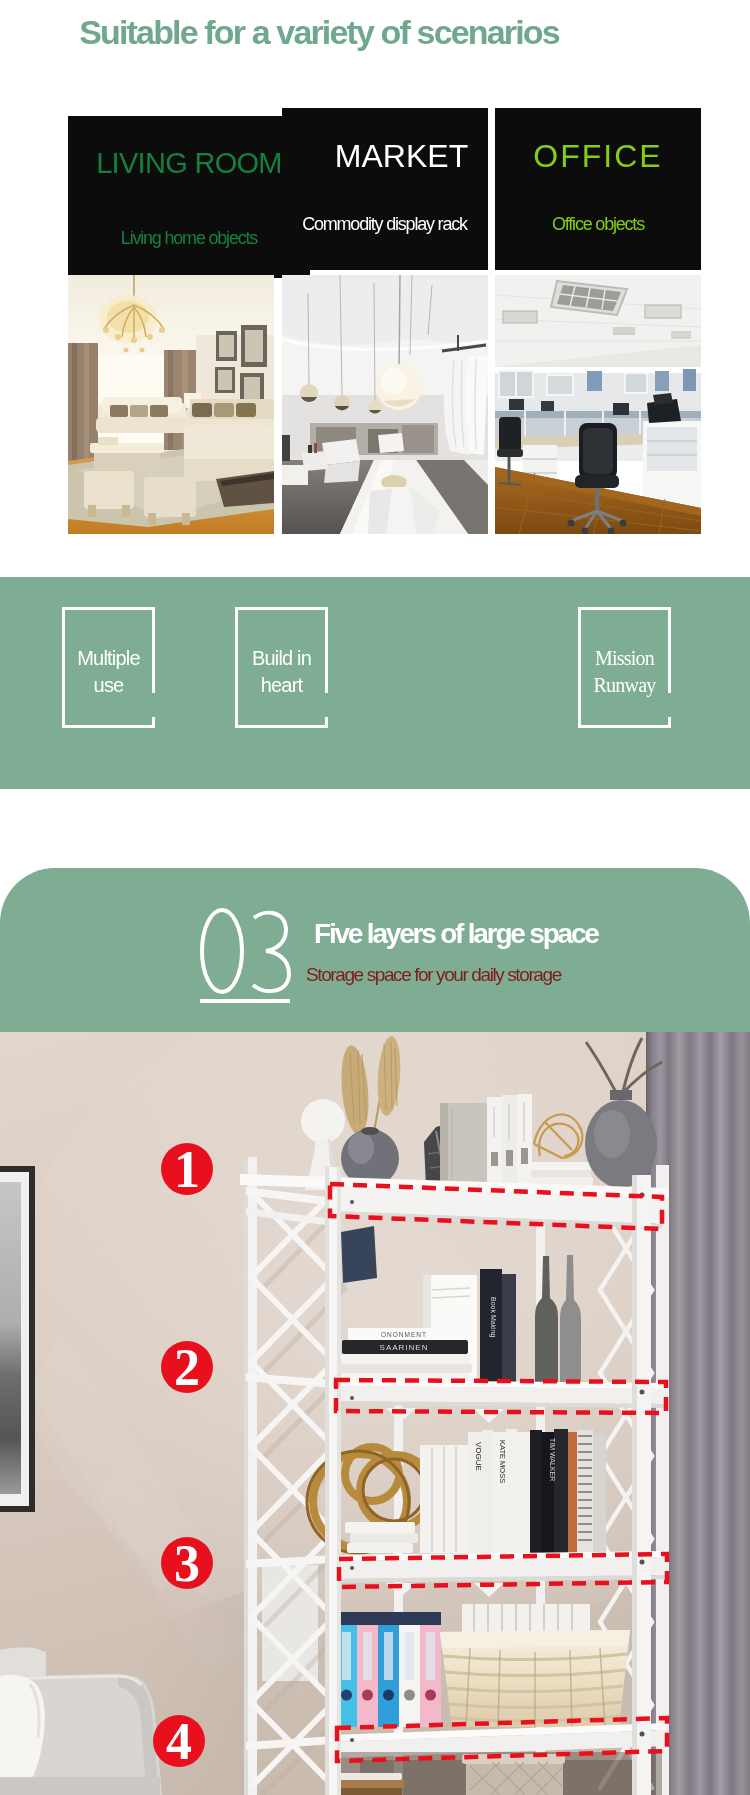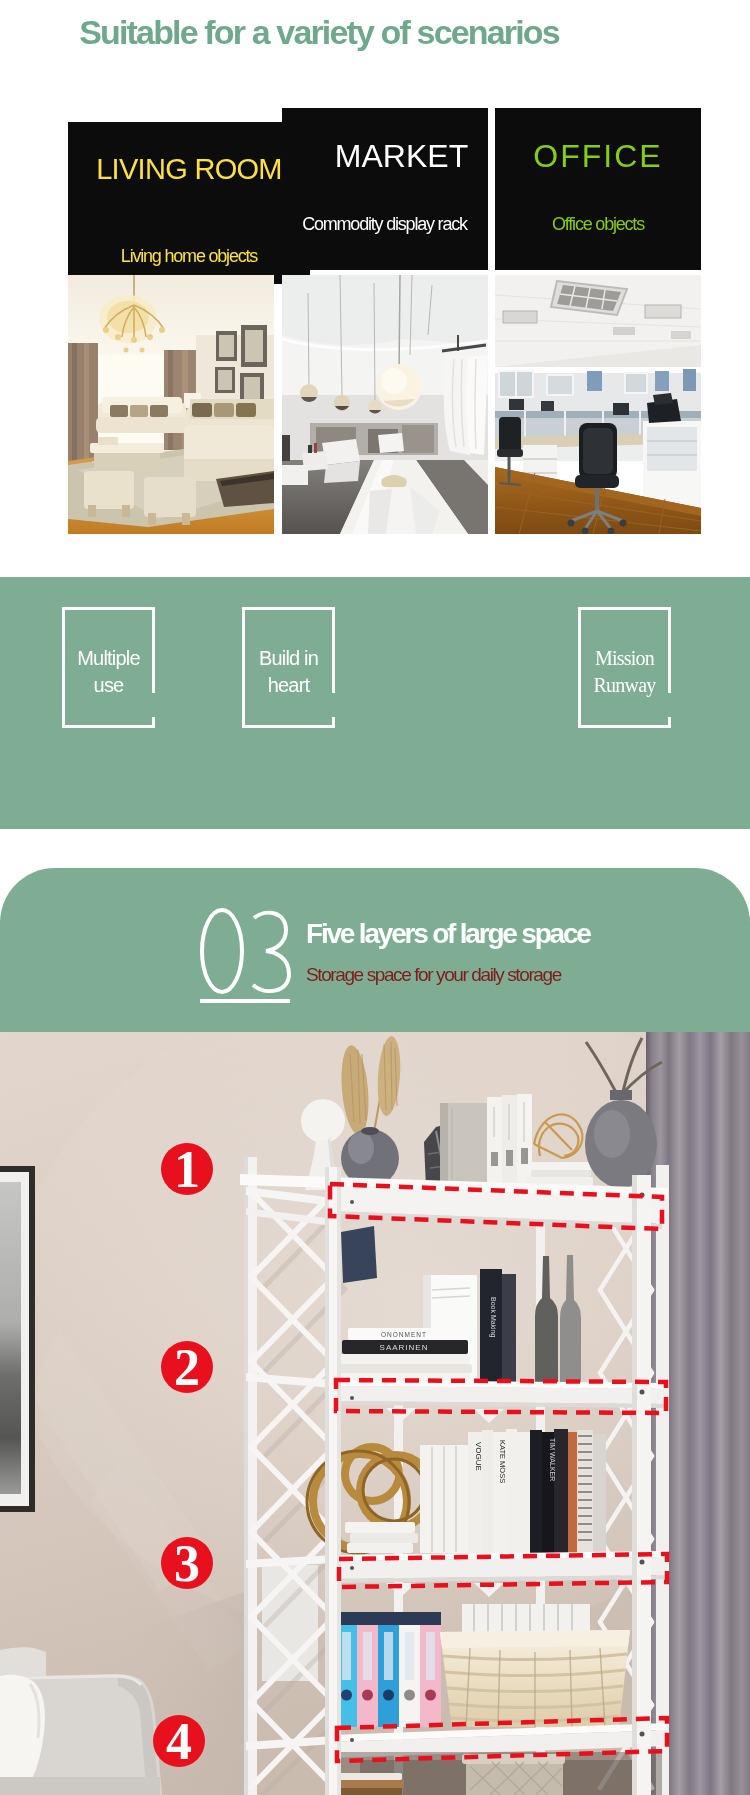--- a/index.html
+++ b/index.html
@@ -7,23 +7,23 @@
        font-family:"Liberation Sans", sans-serif;overflow:hidden;}
   .abs{position:absolute;}
 </style>
 </head>
 <body>
 
 <div class="abs" style="left:0;top:13px;width:638px;text-align:center;color:#6fa88c;font-size:34px;font-weight:bold;letter-spacing:-1.85px;">Suitable for a variety of scenarios</div>
 
 <div class="abs" style="left:68px;top:108px;width:632px;height:426px;">
 
-  <div class="abs" style="left:0;top:14px;width:242px;height:162px;background:#0c0c0c;color:#fde047;text-align:center;">
+  <div class="abs" style="left:0;top:8px;width:242px;height:162px;background:#0c0c0c;color:#15803d;text-align:center;">
     <div style="margin-top:31px;font-size:29px;letter-spacing:-0.7px;">LIVING ROOM</div>
-    <div style="margin-top:60px;font-size:18px;letter-spacing:-1.2px;">Living home objects</div>
+    <div style="margin-top:48px;font-size:18px;letter-spacing:-1.2px;">Living home objects</div>
   </div>
 
   <div class="abs" style="left:213.5px;top:0;width:206px;height:162px;background:#0c0c0c;color:#fff;text-align:center;">
     <div style="margin-top:30px;font-size:32px;letter-spacing:0px;padding-left:34px;">MARKET</div>
     <div style="margin-top:39px;font-size:18px;letter-spacing:-1.2px;">Commodity display rack</div>
   </div>
 
   <div class="abs" style="left:427px;top:0;width:206px;height:162px;background:#0c0c0c;color:#84cc16;text-align:center;">
     <div style="margin-top:30px;font-size:32px;letter-spacing:2px;">OFFICE</div>
     <div style="margin-top:39px;font-size:18px;letter-spacing:-1.2px;">Office objects</div>
@@ -317,30 +317,30 @@
       <g fill="#3a3d40">
         <circle cx="76" cy="248" r="3.5"></circle>
           <circle cx="128" cy="248" r="3.5"></circle>
           <circle cx="90" cy="256" r="3.5"></circle>
           <circle cx="116" cy="256" r="3.5"></circle>
       </g>
     </svg>
   </div>
 </div>
 
-<div class="abs" style="left:0;top:577px;width:750px;height:252px;background:#7fad94;">
+<div class="abs" style="left:0;top:577px;width:750px;height:212px;background:#7fad94;">
 
   <div class="abs fbox" style="left:62px;top:30px;">
     <svg width="93" height="121" viewBox="0 0 93 121">
       <path d="M91.5 86 L91.5 1.5 L1.5 1.5 L1.5 119.5 L91.5 119.5 L91.5 110" fill="none" stroke="#fff" stroke-width="3"></path>
     </svg>
     <div class="abs" style="left:0;top:38px;width:93px;text-align:center;color:#fff;font-size:20px;line-height:27px;letter-spacing:-0.8px;">Multiple<br>use</div>
   </div>
 
-  <div class="abs fbox" style="left:235px;top:30px;margin-left:7px;">
+  <div class="abs fbox" style="left:235px;top:30px;">
     <svg width="93" height="121" viewBox="0 0 93 121">
       <path d="M91.5 86 L91.5 1.5 L1.5 1.5 L1.5 119.5 L91.5 119.5 L91.5 110" fill="none" stroke="#fff" stroke-width="3"></path>
     </svg>
     <div class="abs" style="left:0;top:38px;width:93px;text-align:center;color:#fff;font-size:20px;line-height:27px;letter-spacing:-0.8px;">Build in<br>heart</div>
   </div>
 
 
   <div class="abs fbox" style="left:578px;top:30px;">
     <svg width="93" height="121" viewBox="0 0 93 121">
       <path d="M91.5 86 L91.5 1.5 L1.5 1.5 L1.5 119.5 L91.5 119.5 L91.5 110" fill="none" stroke="#fff" stroke-width="3"></path>
@@ -351,21 +351,21 @@
 
 <div class="abs" style="left:0;top:868px;width:750px;height:164px;background:#7fad94;border-radius:55px 55px 0 0;">
 
   <svg class="abs" style="left:196px;top:40px;" width="100" height="100" viewBox="0 0 100 100">
     <ellipse cx="26" cy="43" rx="20" ry="41" fill="none" stroke="#fff" stroke-width="4"></ellipse>
     <path d="M58 10 C 70 0 90 4 90 22 C 90 36 78 42 70 43 C 80 44 93 50 93 66 C 93 84 70 88 57 77" fill="none" stroke="#fff" stroke-width="4"></path>
   </svg>
 
   <div class="abs" style="left:200px;top:131px;width:90px;height:4px;background:#fff;"></div>
 
-  <div class="abs" style="left:306px;top:50px;color:#fff;font-size:28px;font-weight:bold;letter-spacing:-2.2px;">Five layers of large space</div>
+  <div class="abs" style="left:314px;top:50px;color:#fff;font-size:28px;font-weight:bold;letter-spacing:-2.2px;">Five layers of large space</div>
 
   <div class="abs" style="left:306px;top:96px;color:#7f1d1d;font-size:19px;letter-spacing:-1.4px;">Storage space for your daily storage</div>
 </div>
 
 <div class="abs" style="left:0;top:1032px;width:750px;height:763px;">
 <svg width="750" height="763" viewBox="0 0 750 763">
   <defs>
     <linearGradient id="wallg" x1="0" y1="0" x2="0.25" y2="1">
       <stop offset="0" stop-color="#e2d6cd"></stop>
           <stop offset="0.55" stop-color="#d7c9bf"></stop>

